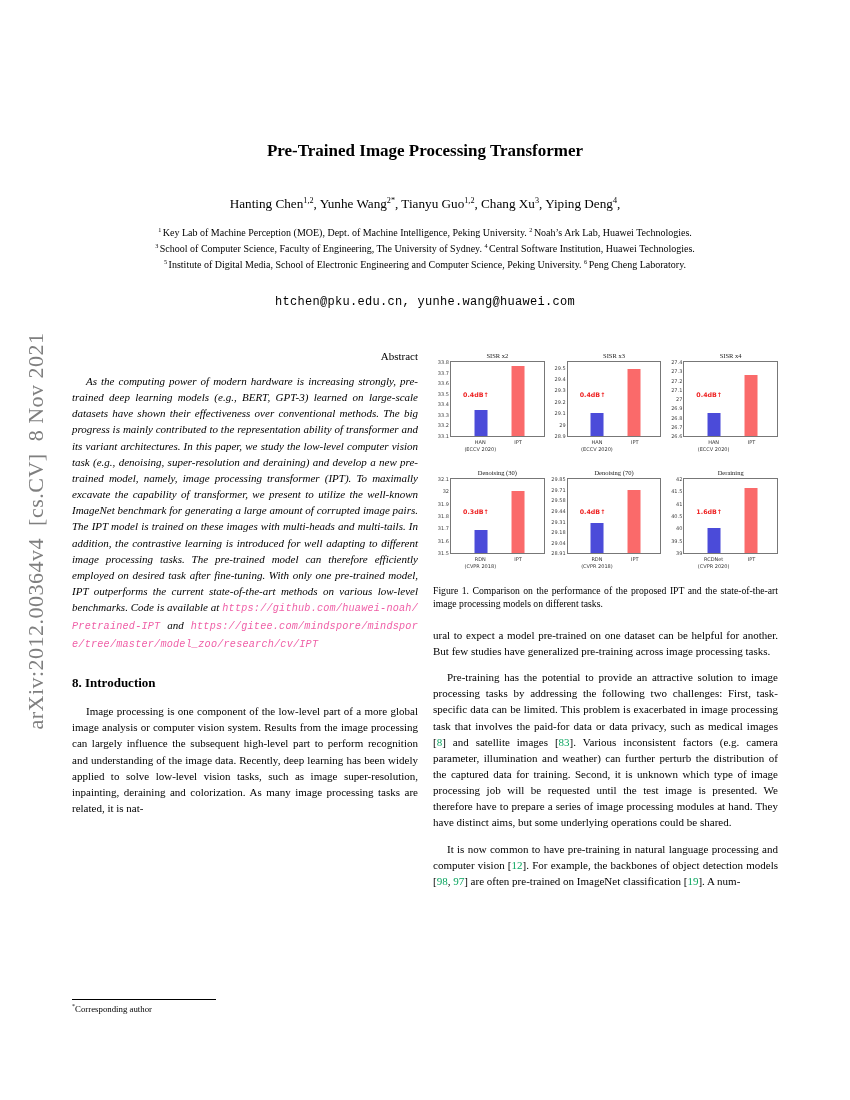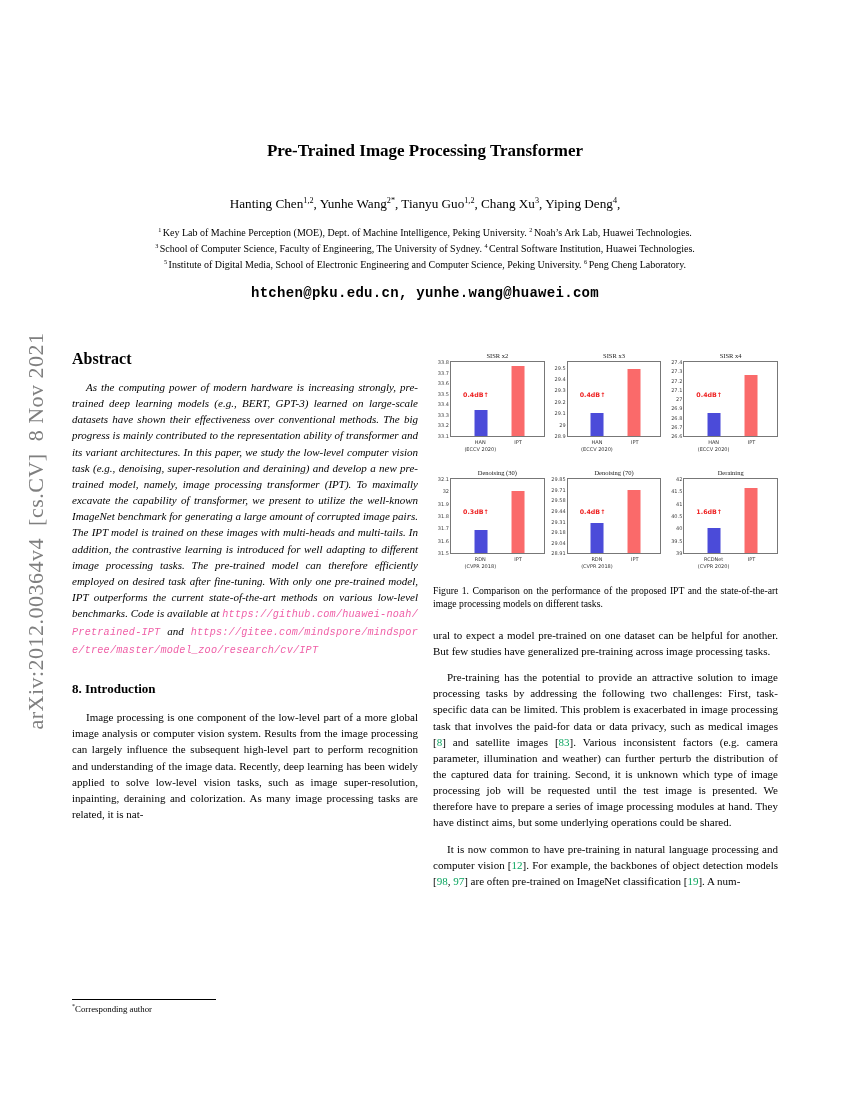--- a/index.html
+++ b/index.html
@@ -14,25 +14,25 @@
     text-align:center; transform:rotate(-90deg);
     font-size:22px; letter-spacing:0.5px; white-space:pre;
     color:var(--watermark_gray,#7f7f7f);
   }
   
   .header { position:absolute; left:72px; top:141px; width:706px; text-align:center; }
   .title  { font-size:17px; font-weight:bold; margin:0 0 32px 0; }
   .authors { font-size:13.2px; line-height:1.6; }
   .authors sup, .affils sup { font-size:62%; }
   .affils { margin-top:11px; font-size:10px; line-height:1.55; }
-  .emails { margin-top:12px; font-family:"Liberation Mono", monospace; font-size:14px; letter-spacing:0.3px;font-weight:bold; }
+  .emails { margin-top:22px; font-family:"Liberation Mono", monospace; font-size:12px; letter-spacing:0.3px; }
   
   .col-left  { position:absolute; left:72px;  top:350px; width:346px; }
   .col-right { position:absolute; left:433px; top:352px; width:345px; }
-  .abs-heading { text-align:left; font-weight:bold; font-size:16px; margin:0 0 11px 0; }
+  .abs-heading { text-align:right; font-weight:normal; font-size:11px; margin:0 0 11px 0; }
   .abstract { font-style:italic; font-size:11px; line-height:1.47; text-align:justify; text-indent:14px; margin:0; }
   .mono-link { font-family:"Liberation Mono", monospace; color:var(--link_pink,#ef5ea6); text-decoration:none; word-break:break-all; letter-spacing:0.2px; font-size:10.2px; }
   .sec-heading { font-size:13px; font-weight:bold; margin:22px 0 12px 0; }
   .body { font-size:11px; line-height:1.47; text-align:justify; margin:0 0 10px 0; }
   .indent { text-indent:14px; }
   .cite { color:var(--cite_green,#0aa45f); }
   
   .footnote-block { position:absolute; left:72px; top:999px; width:346px; }
   .footnote-rule  { width:144px; border-top:1px solid #000; }
   .footnote { font-size:8.8px; margin-top:3px; }

